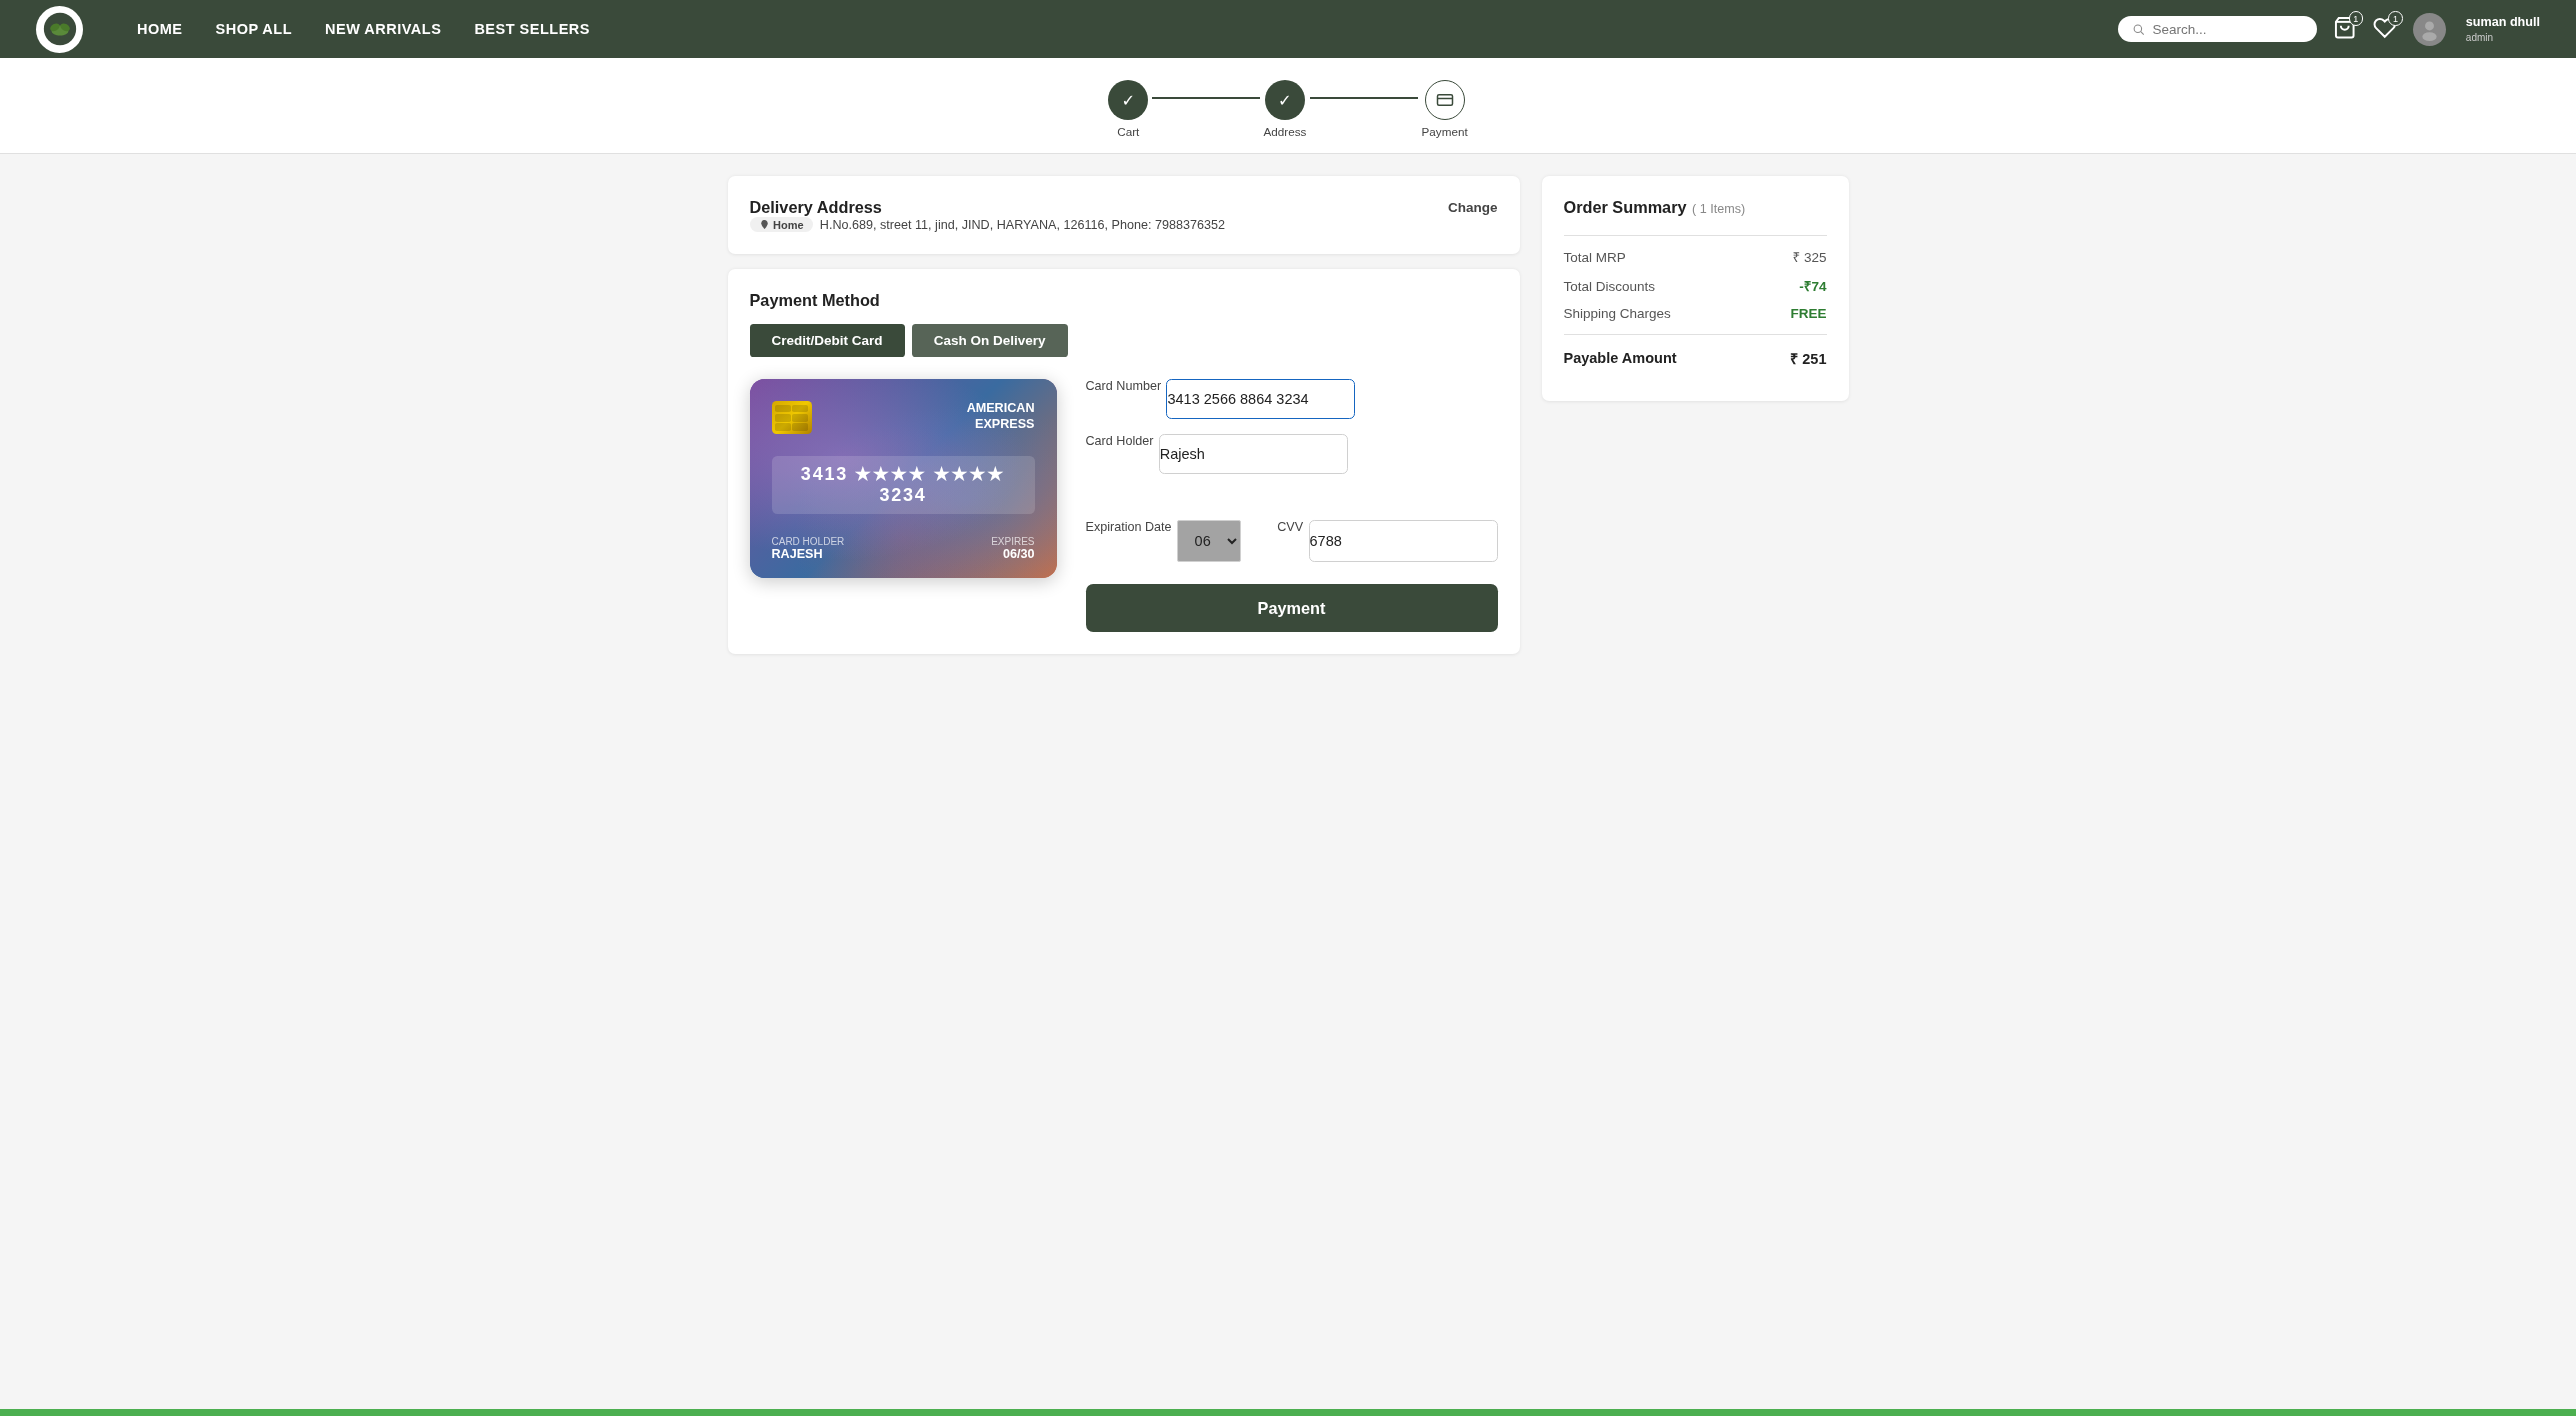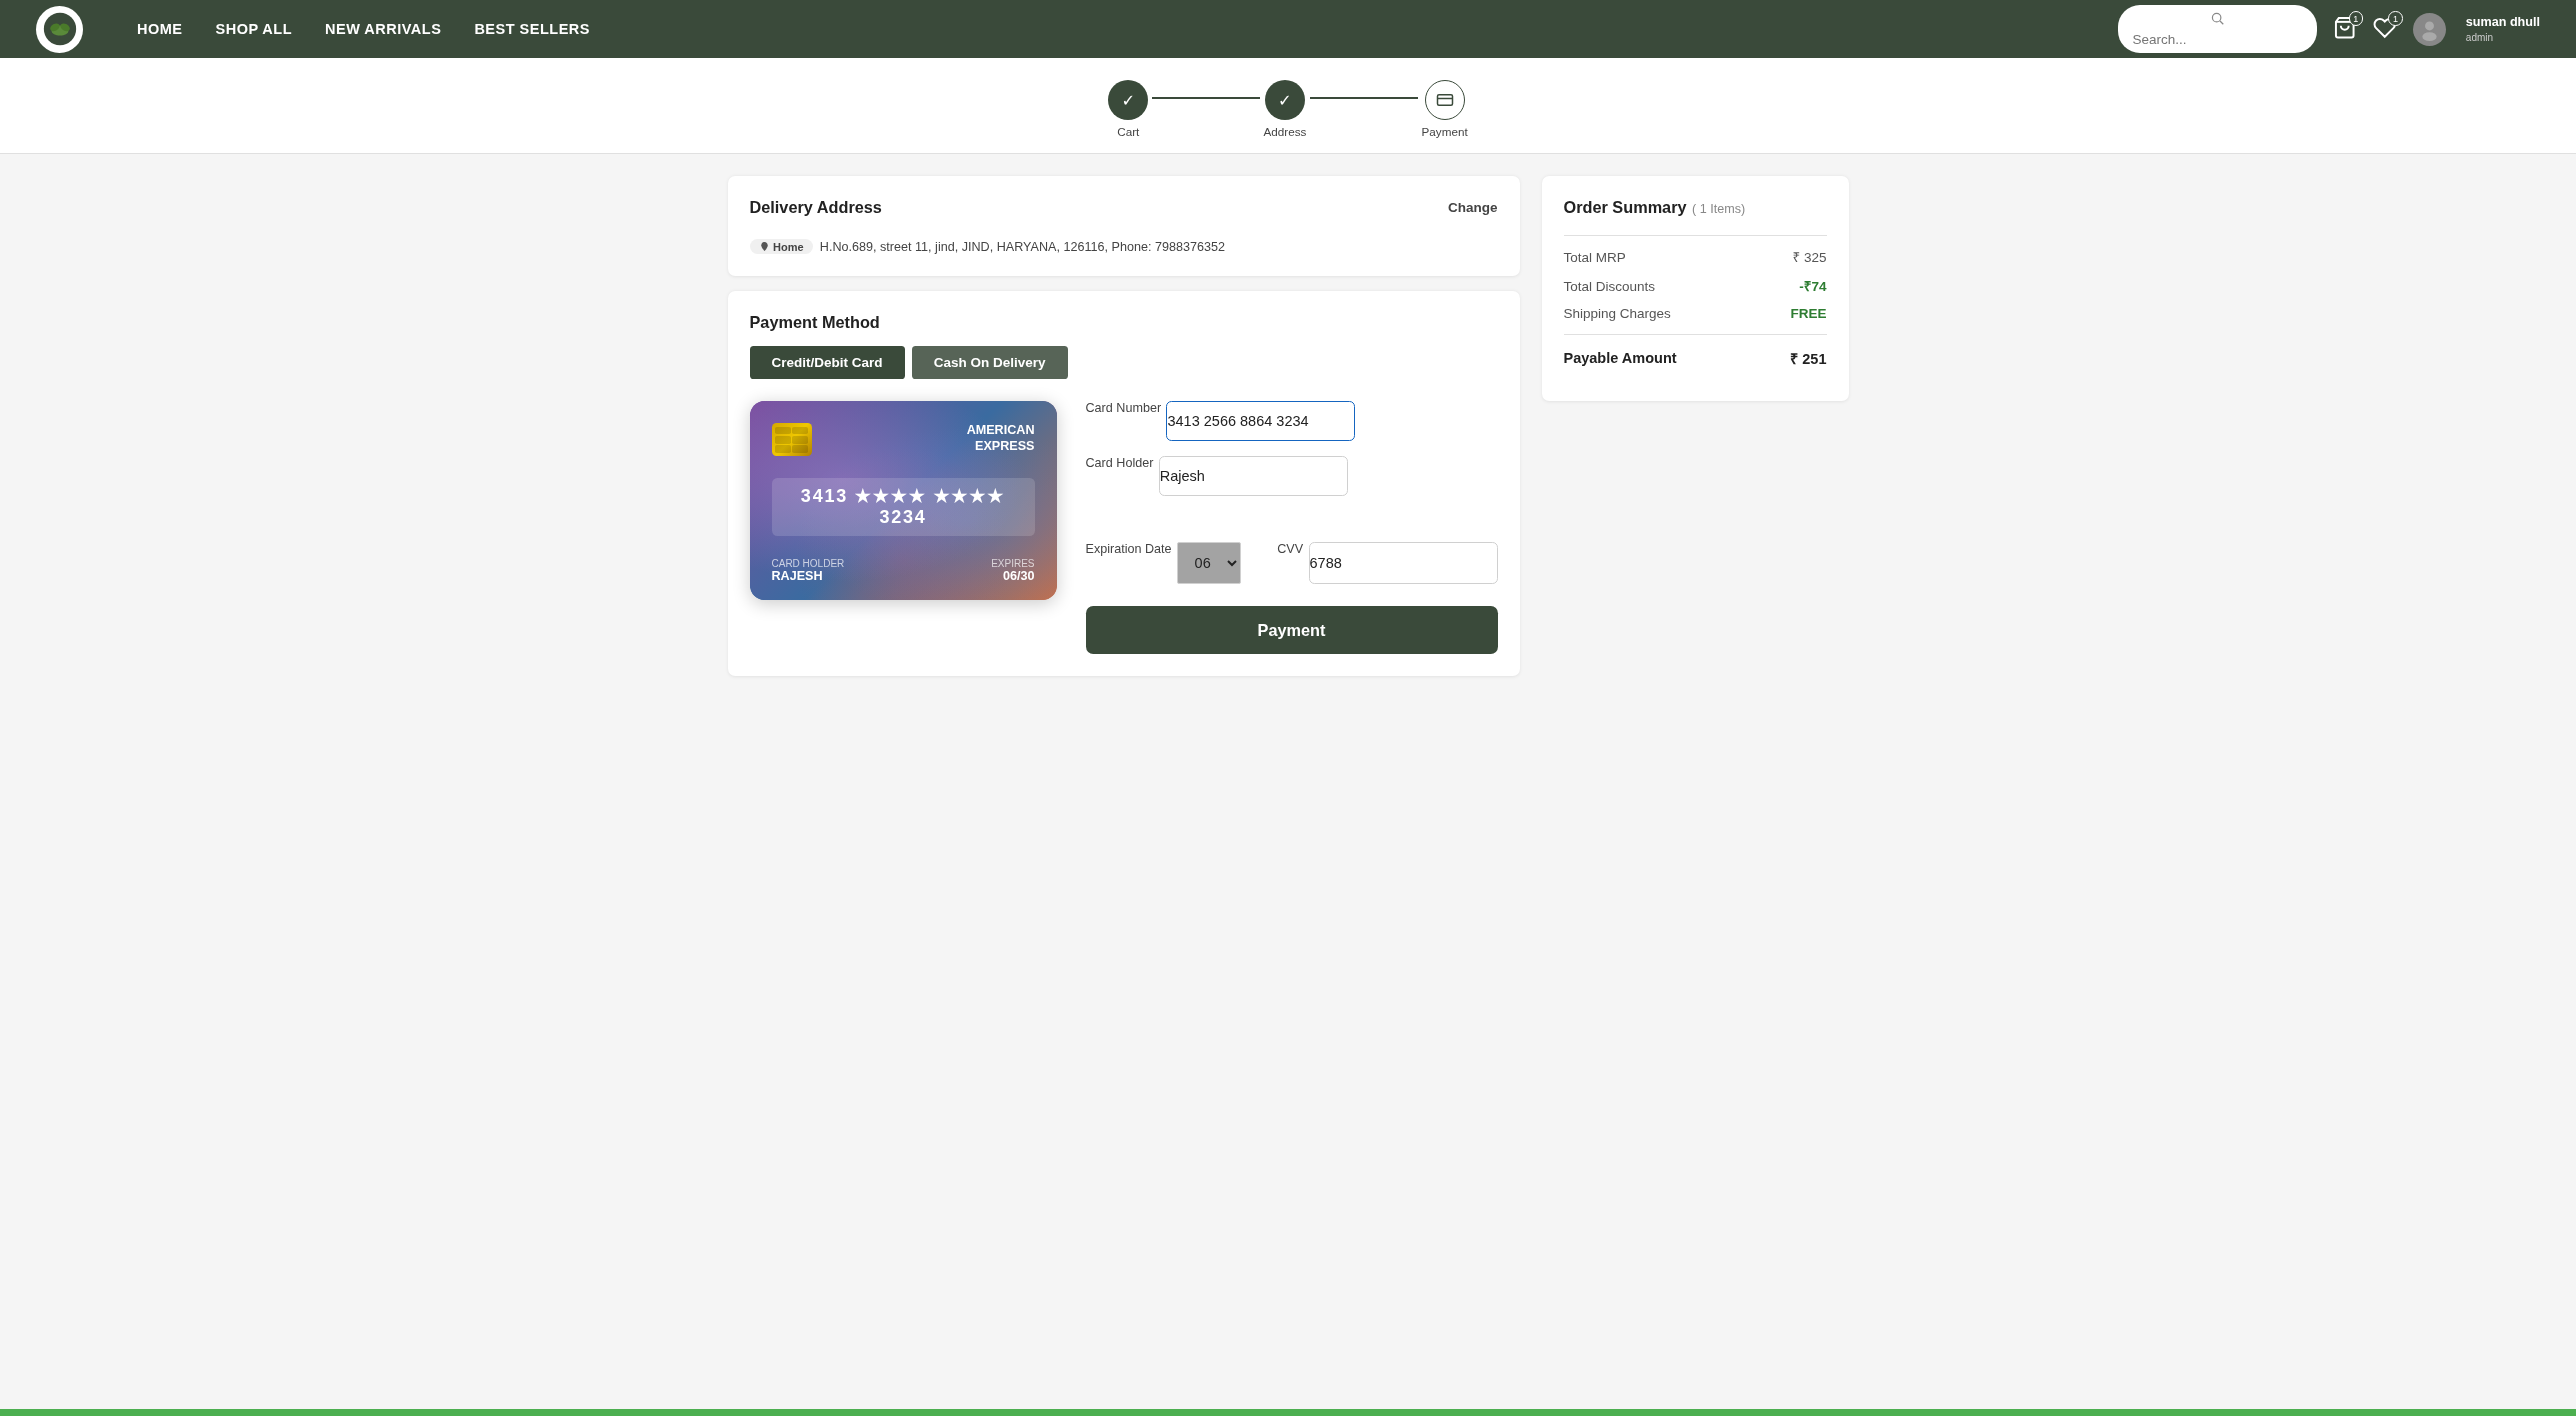--- a/index.html
+++ b/index.html
@@ -26,21 +26,21 @@
       display: flex; gap: 33px; flex: 1; justify-content: flex-start; margin-left: 18px;
     }
     .navbar-links a {
       color: #fff; text-decoration: none; font-weight: 700; font-size: 14.5px; letter-spacing: 0.5px;
     }
     .navbar-right {
       display: flex; align-items: center; gap: 16.3px; margin-left: auto;
     }
     .search-bar {
       display: flex; align-items: center;
-      background: #fff; border-radius: 22px; padding: 5.4px 14.5px; gap: 7.2px; width: 199px; flex-direction: column;
+      background: #fff; border-radius: 22px; padding: 5.4px 14.5px; gap: 7.2px; width: 199px;
     }
     .search-bar input {
       border: none; outline: none; font-size: 13.5px; width: 100%; background: transparent; color: #555;
     }
     .icon-btn {
       position: relative; cursor: pointer;
       background: none; border: none; color: #fff;
     }
     .badge {
       position: absolute; top: -4.5px; right: -6.3px;
@@ -83,21 +83,21 @@
       display: flex; gap: 22px; padding: 22px 72px; align-items: flex-start; max-width: 1265px; margin: 0 auto;
     }
     .left-section { flex: 1; display: flex; flex-direction: column; gap: 14.5px; }
 
     
     .card {
       background: #fff; border-radius: 7.2px; padding: 22px;
       box-shadow: 0 0.9px 3.6px rgba(0,0,0,0.08);
     }
     .delivery-header {
-      display: flex; justify-content: space-between; align-items: center; margin-bottom: 22px;
+      display: flex; justify-content: space-between; align-items: center; margin-bottom: 0;
     }
     .delivery-title { font-size: 16.3px; font-weight: 700; color: #222; }
     .change-btn {
       background: none; border: none; color: #444; font-size: 13.5px; font-weight: 600; cursor: pointer;
     }
     .address-line { display: flex; align-items: center; gap: 7.2px; font-size: 12.6px; color: #444; }
     .home-badge {
       background: #f0f0f0; border-radius: 11px; padding: 1.8px 9px;
       font-size: 11px; font-weight: 600; color: #444; display: flex; align-items: center; gap: 3.6px;
     }

